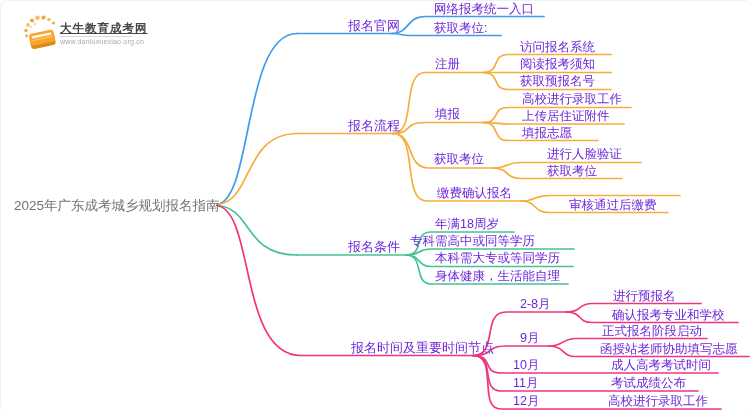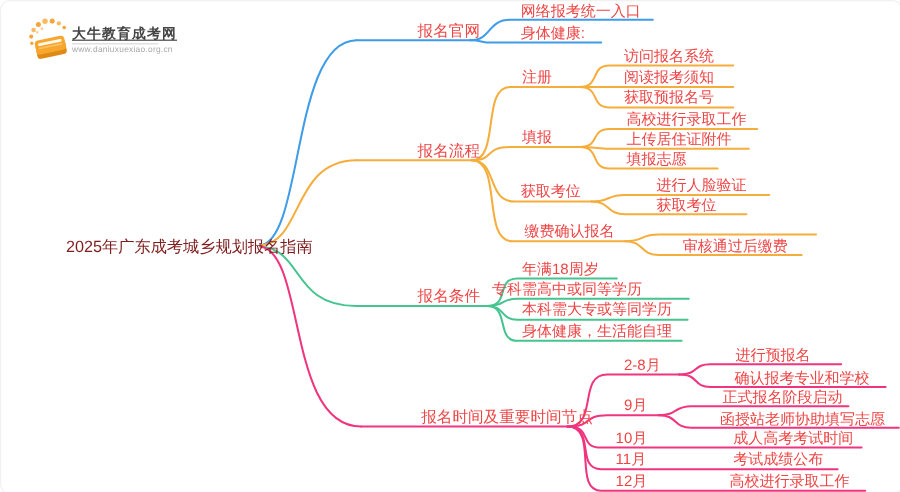--- a/index.html
+++ b/index.html
@@ -3,27 +3,27 @@
 <meta charset="utf-8">
 <style>
   html,body{margin:0;padding:0;background:#fff;}
   #stage{
     position:relative;width:750px;height:410px;background:#fff;
     border:1px solid #f1f1f1;border-radius:8px;overflow:hidden;
     font-family:"Liberation Sans",sans-serif;
   }
   #wires{position:absolute;left:0;top:0;width:750px;height:410px;}
   .node{
-    position:absolute;font-size:12.5px;line-height:13px;color:#ef4444;
+    position:absolute;font-size:12.5px;line-height:13px;color:#6d28d9;
     white-space:nowrap;cursor:pointer;
   }
   .lv1{font-size:13px;margin-left:40px;}
   .root-label{
-    position:absolute;left:13px;top:196px;font-size:13.5px;color:#7f1d1d;
-    white-space:nowrap;cursor:pointer;margin-left:41px;
+    position:absolute;left:13px;top:196px;font-size:13.5px;color:#737373;
+    white-space:nowrap;cursor:pointer;
   }
   .logo{position:absolute;left:22px;top:14px;width:140px;height:42px;cursor:pointer;}
   .logo-icon{position:absolute;left:0;top:0;}
   .logo-title{position:absolute;left:37px;top:6px;font-size:11.5px;font-weight:bold;color:#454545;letter-spacing:1px;white-space:nowrap;text-decoration:underline;}
   .logo-divider{position:absolute;left:37px;top:20.5px;width:72px;height:1px;background:#d9d9d9;}
   .logo-url{position:absolute;left:37px;top:23px;font-size:7px;color:#a9a9a9;white-space:nowrap;letter-spacing:.2px;}
 </style>
 </head>
 <body>
 
@@ -104,21 +104,21 @@
     </svg>
     <span class="logo-title">大牛教育成考网</span>
     <span class="logo-divider"></span>
     <span class="logo-url">www.daniuxuexiao.org.cn</span>
   </div>
 
   <span class="root-label">2025年广东成考城乡规划报名指南</span>
 
   <span class="node lv1" style="left:307px;top:18px">报名官网</span>
   <span class="node" style="left:433px;top:2px">网络报考统一入口</span>
-  <span class="node" style="left:433px;top:21px">身体健康:</span>
+  <span class="node" style="left:433px;top:21px">获取考位:</span>
 
   <span class="node lv1" style="left:307px;top:118px">报名流程</span>
   <span class="node" style="left:434px;top:57px">注册</span>
   <span class="node" style="left:519px;top:40px">访问报名系统</span>
   <span class="node" style="left:519px;top:57px">阅读报考须知</span>
   <span class="node" style="left:519px;top:74px">获取预报名号</span>
   <span class="node" style="left:434px;top:107px">填报</span>
   <span class="node" style="left:521px;top:92px">高校进行录取工作</span>
   <span class="node" style="left:521px;top:109px">上传居住证附件</span>
   <span class="node" style="left:521px;top:126px">填报志愿</span>

